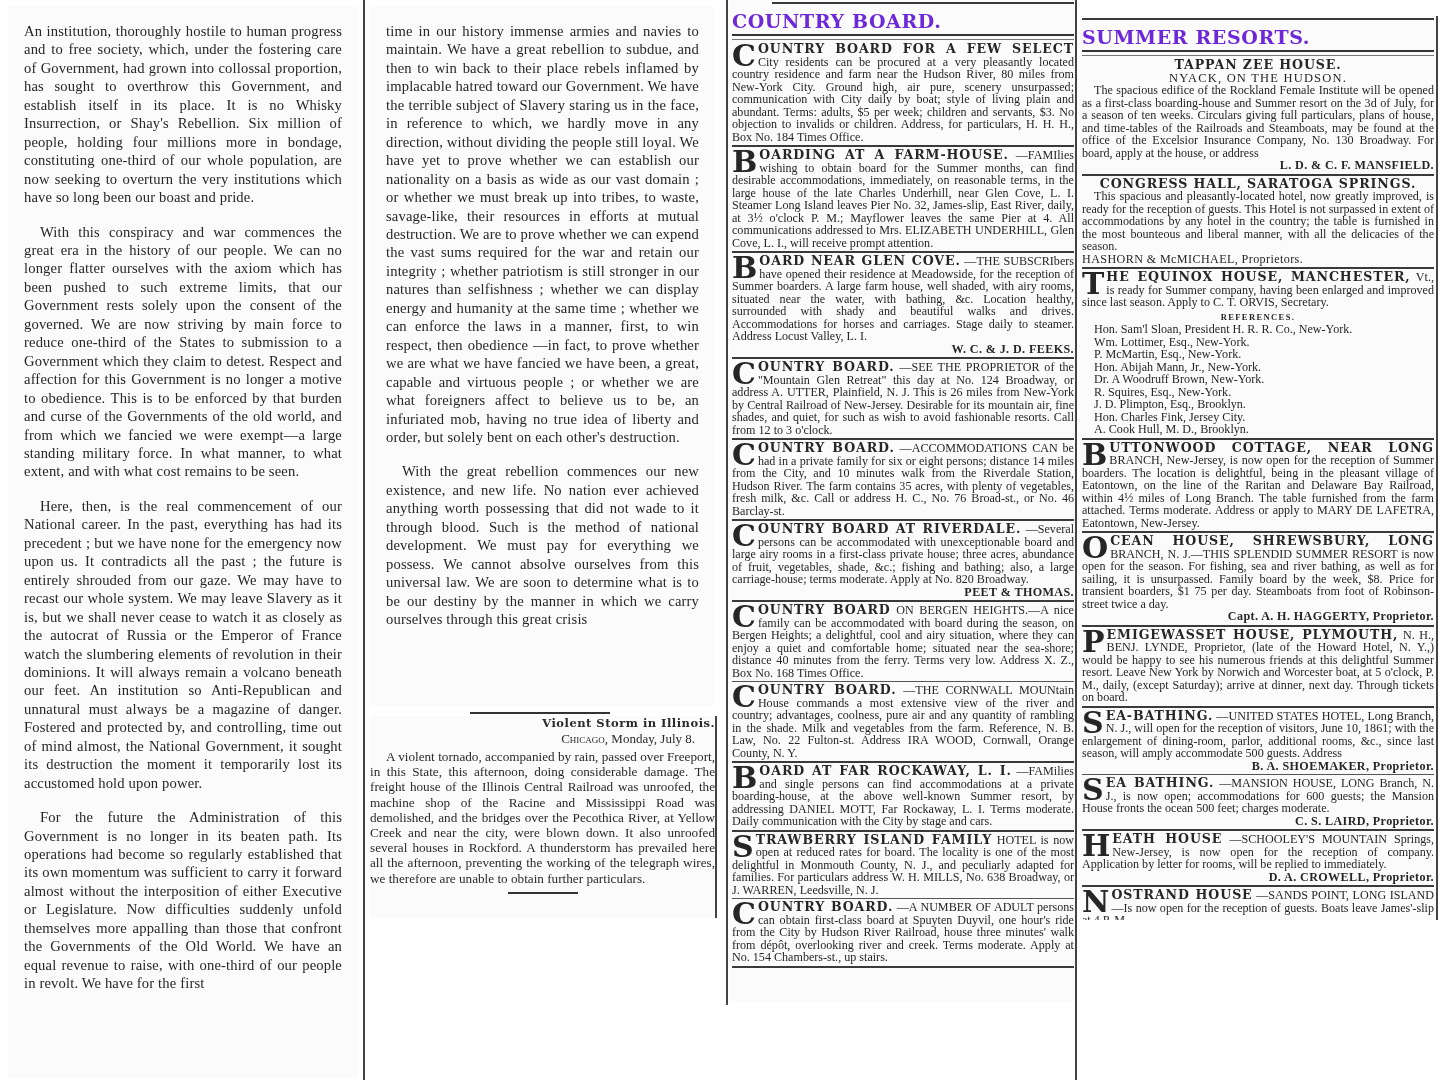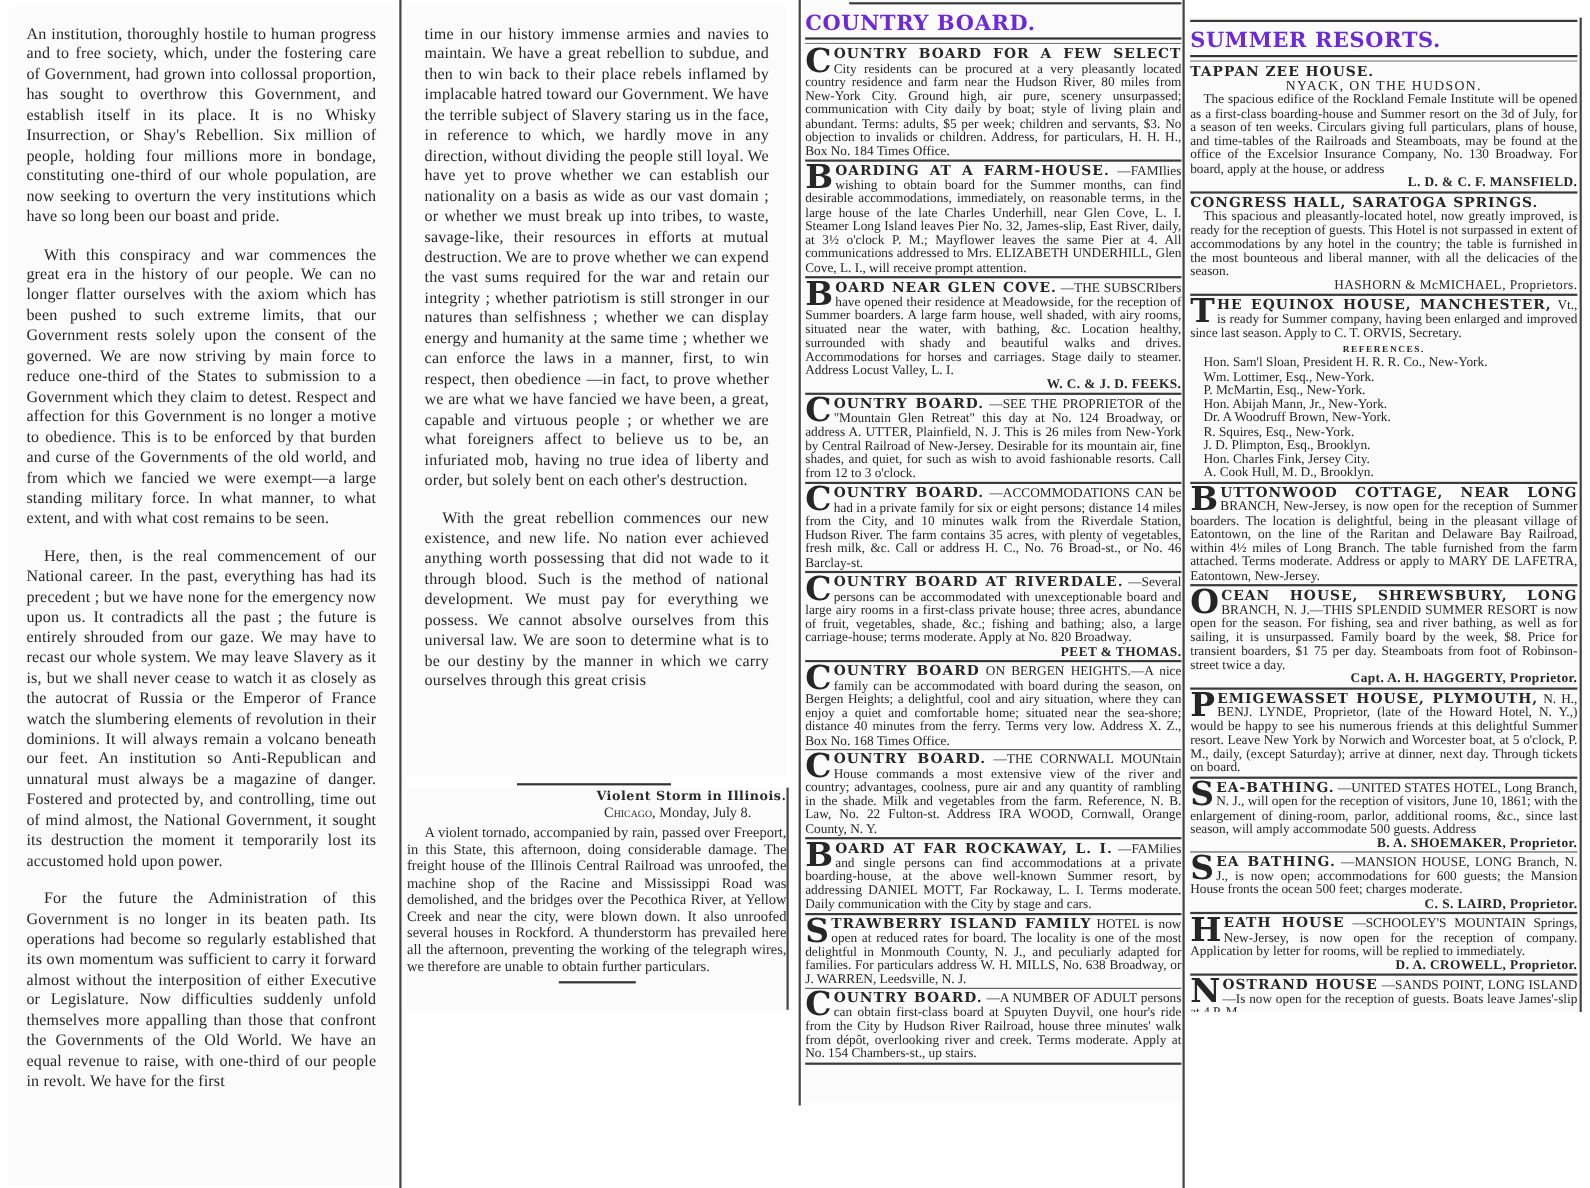--- a/index.html
+++ b/index.html
@@ -19,33 +19,33 @@
   
   .ed p {
     margin: 16px; text-align: justify; text-align-last: left;
     font-family: "Liberation Serif", serif;
     font-size: 14.6px; line-height: 18.45px; letter-spacing: 0.15px;
     color: #262626;
   }
   .ed p.indent { text-indent: 16px; }
 
   .storm h3 { margin: 0; text-align: right; font-family: "DejaVu Serif", serif; font-size: 11.5px; font-weight: bold; letter-spacing: 0.5px; }
-  .storm .dateline { text-align: right; font-family: "Liberation Serif", serif; font-size: 13px; padding-right: 32px; margin: 1px 0 2px; }
+  .storm .dateline { text-align: right; font-family: "Liberation Serif", serif; font-size: 13px; padding-right: 20px; margin: 1px 0 2px; }
   .storm .dateline .sc { font-variant: small-caps; }
   .storm p { margin: 0; text-indent: 16px; text-align: justify; font-family: "Liberation Serif", serif; font-size: 13.2px; line-height: 15.2px; }
   .dash { width: 70px; height: 2px; margin: 6px auto 0; background: #333; }
 
   
   .ads-head { text-align: left; font-family: "DejaVu Serif", serif; font-weight: bold; font-size: 19px; letter-spacing: 0.6px; margin: 6px 0 2px; color: #6d28d9; }
   .ad { font-family: "Liberation Serif", serif; font-size: 12.1px; line-height: 12.5px; text-align: justify; color: #262626; }
   .ad .lead { font-family: "DejaVu Serif", serif; font-weight: bold; font-size: 12.6px; letter-spacing: 0.9px; }
   .ad .dropcap { float: left; font-family: "DejaVu Serif", serif; font-weight: bold; font-size: 30px; line-height: 24px; margin: 1px 2px 0 0; }
   .ad .sig { display: block; text-align: right; font-weight: bold; letter-spacing: 0.4px; }
-  .ad .sig-c { display: block; text-align: right; letter-spacing: 0.4px; }
-  .ad .title-c { display: block; text-align: left; font-family: "DejaVu Serif", serif; font-weight: bold; font-size: 12.6px; letter-spacing: 0.9px; }
+  .ad .sig-c { display: block; text-align: left; letter-spacing: 0.4px; }
+  .ad .title-c { display: block; text-align: center; font-family: "DejaVu Serif", serif; font-weight: bold; font-size: 12.6px; letter-spacing: 0.9px; }
   .ad .sub-c { display: block; text-align: center; letter-spacing: 1.2px; font-size: 12.5px; }
   .ad .refs-h { display: block; text-align: center; font-size: 8.5px; letter-spacing: 1.4px; font-weight: bold; margin-top: 2px; }
   .ad .refs { display: block; padding-left: 12px; }
   .ad .refs span { display: block; }
   .ad p { margin: 0; }
   .ad .ind { text-indent: 12px; }
 </style>
 </head>
 <body>
 

